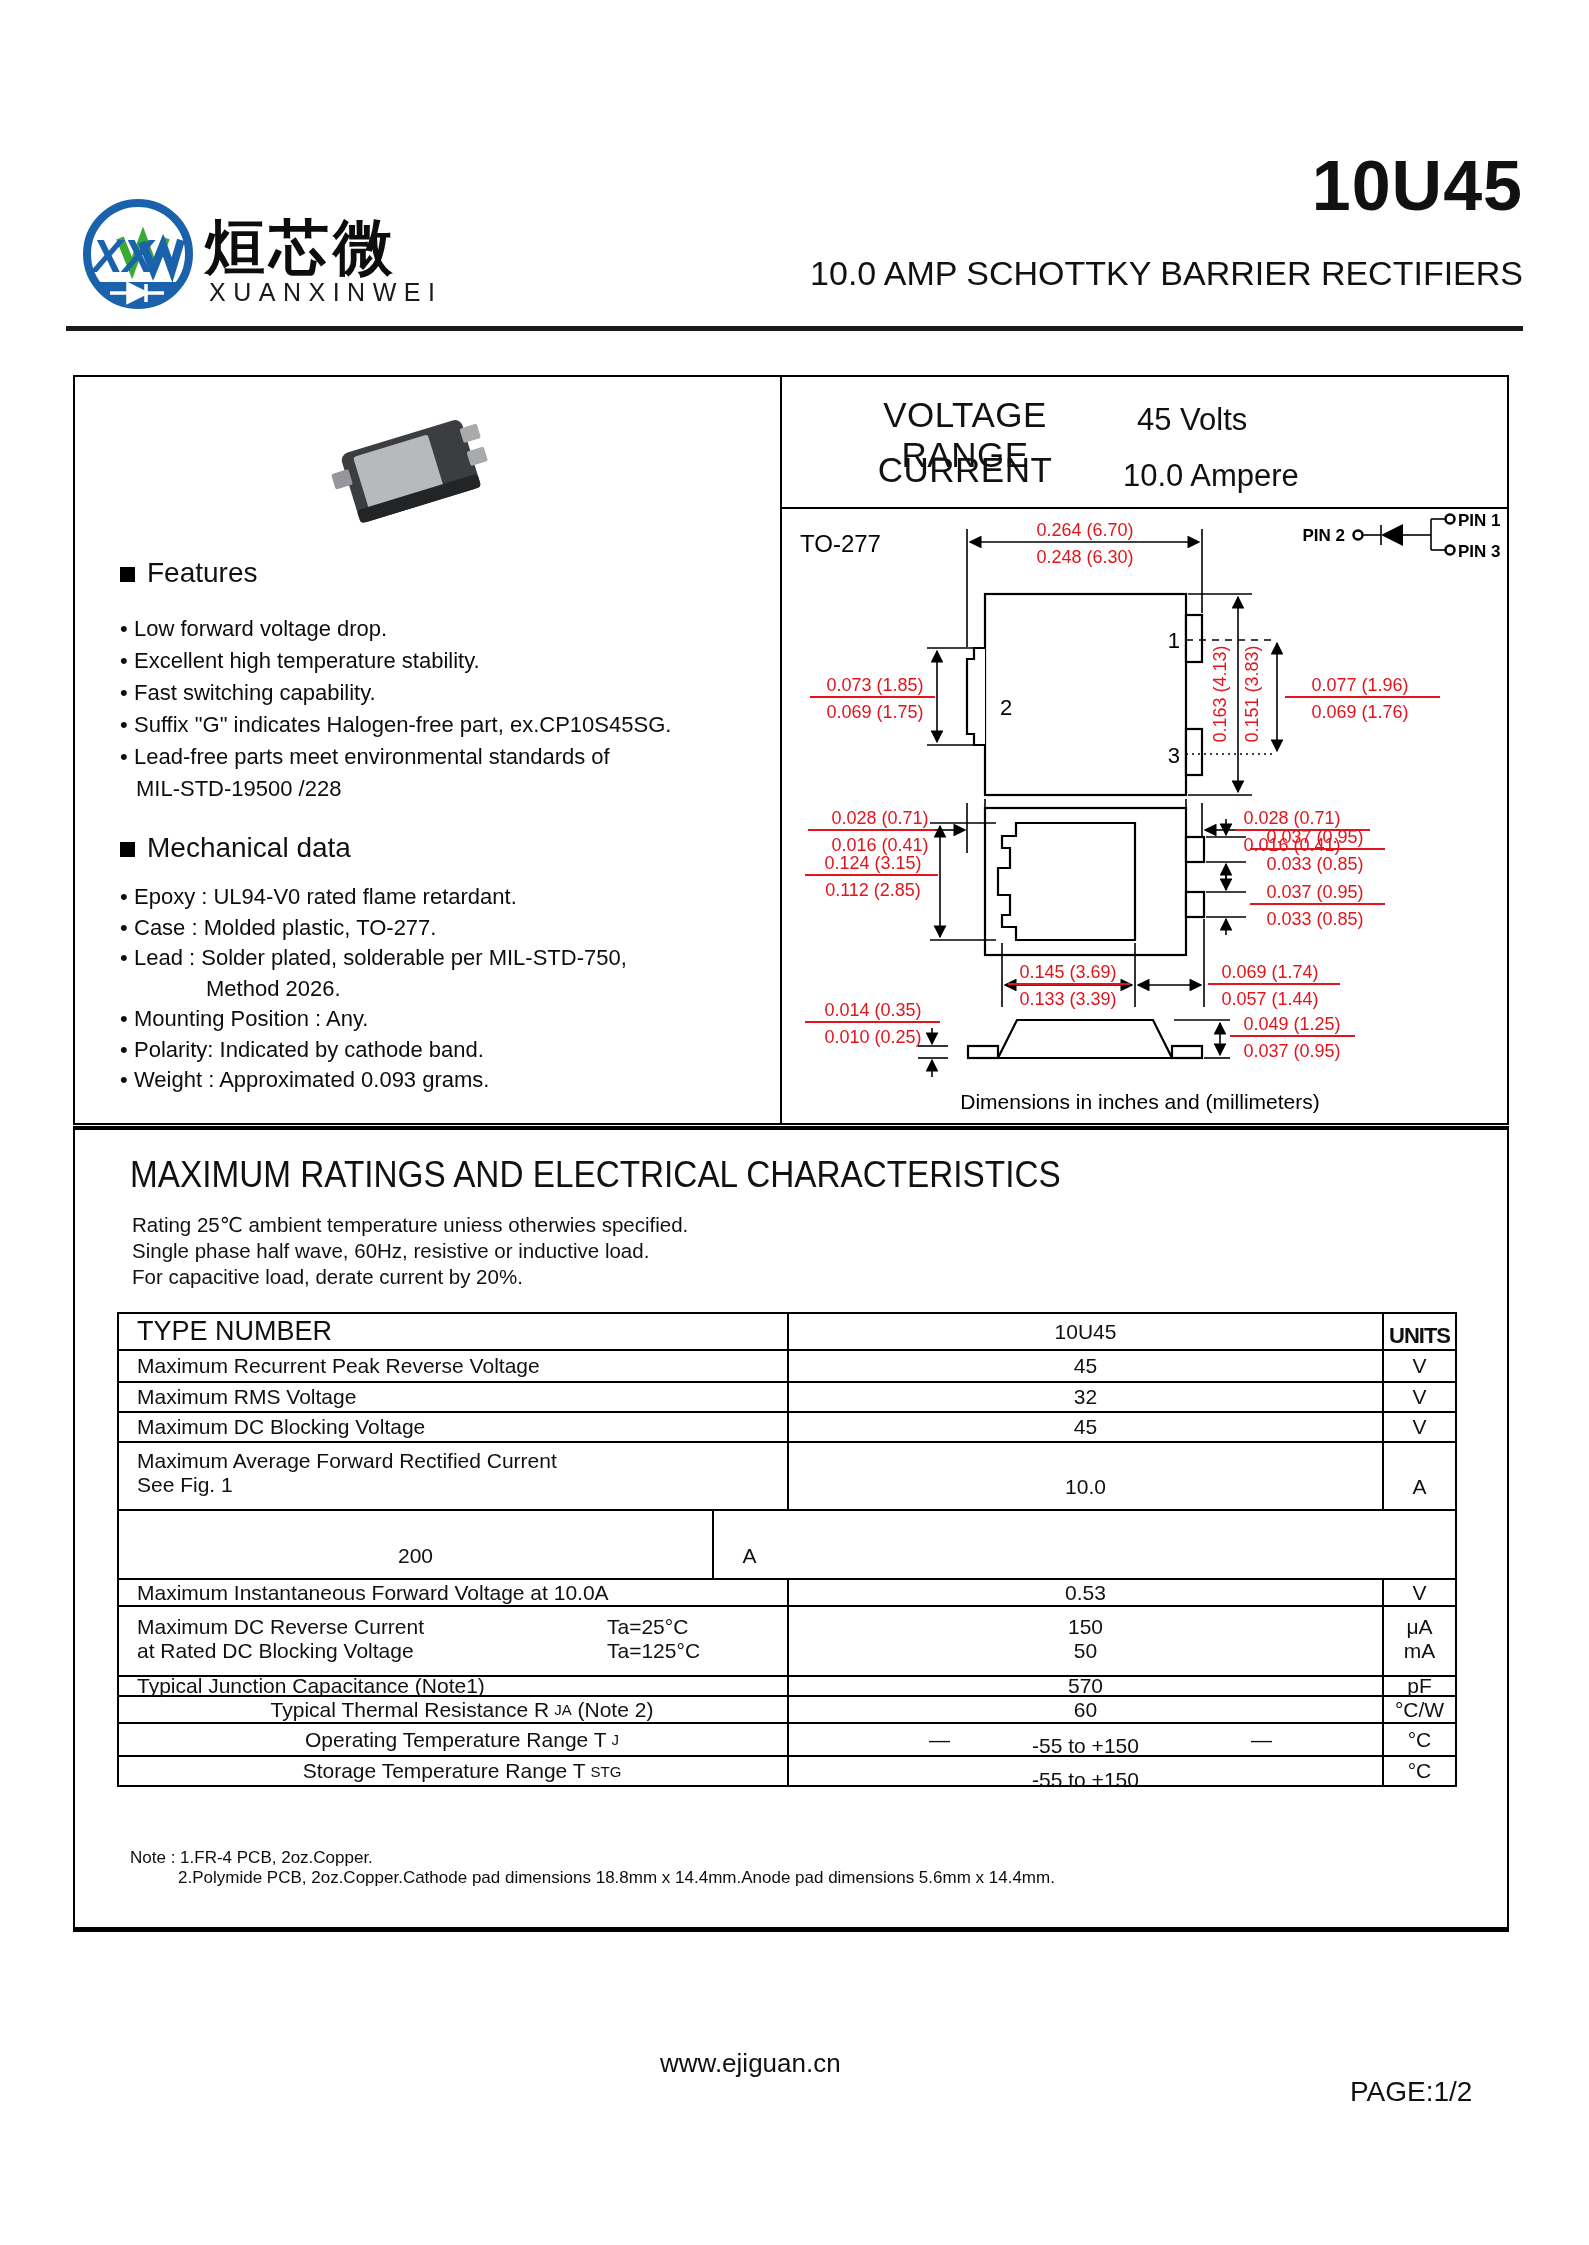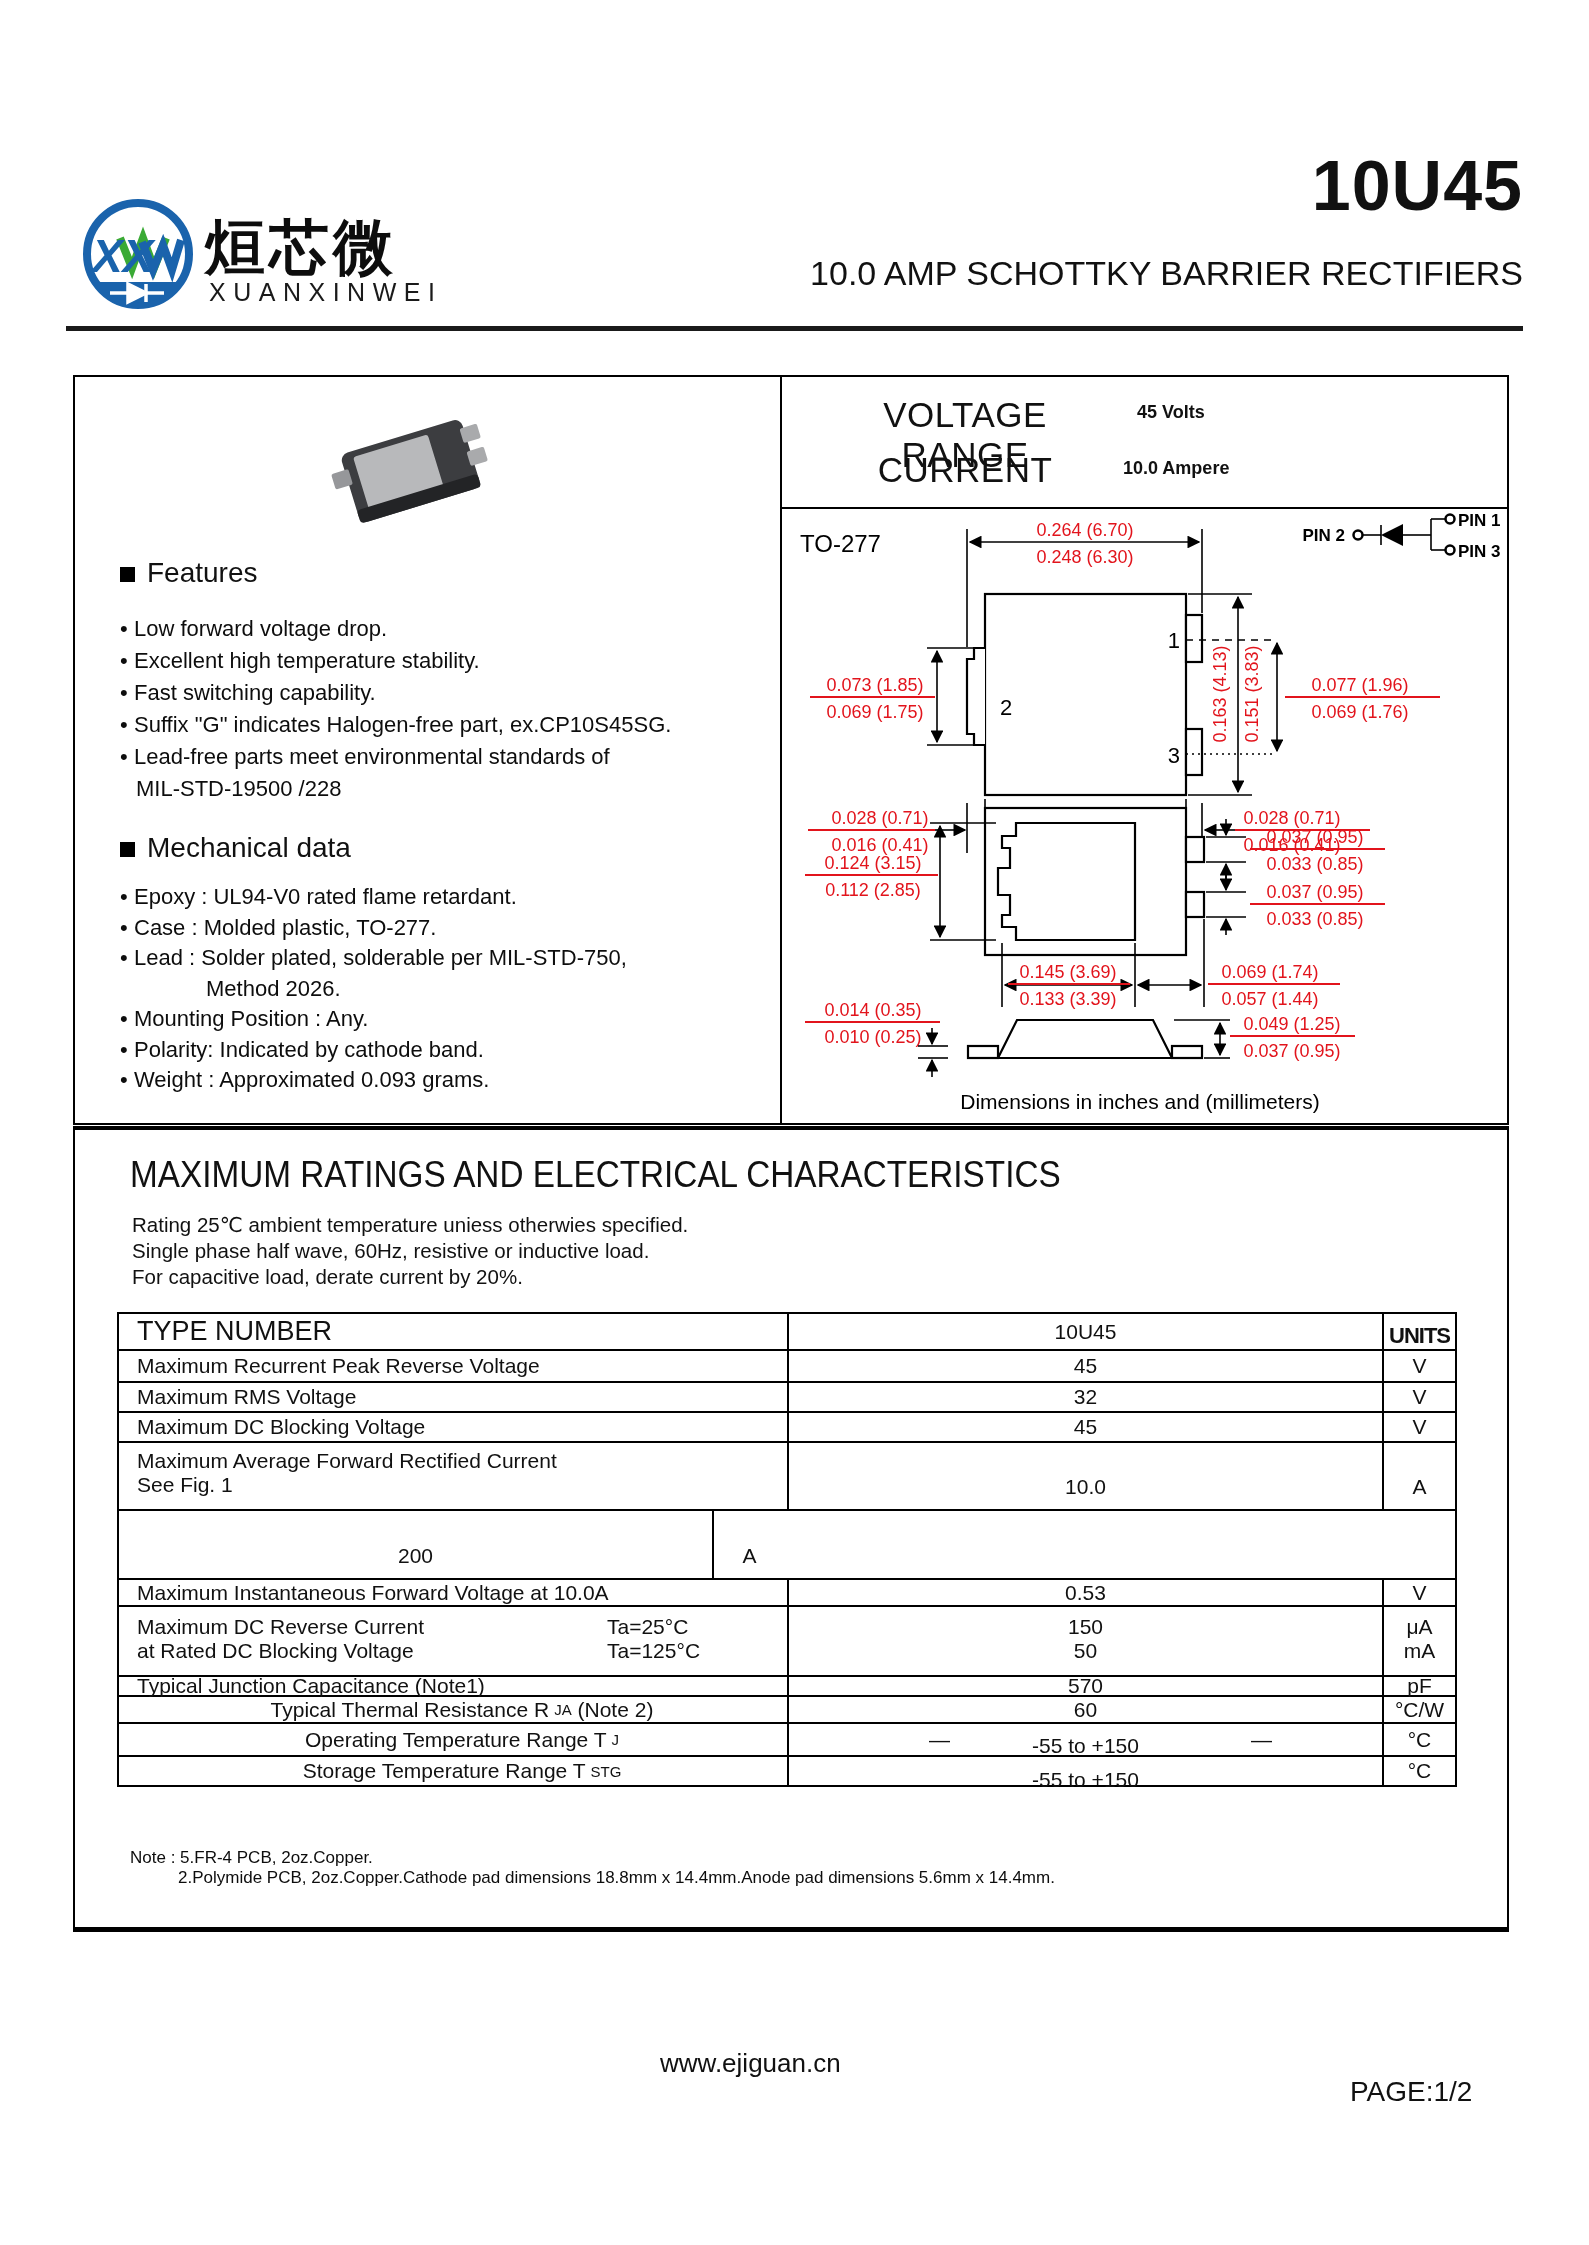--- a/index.html
+++ b/index.html
@@ -16,21 +16,21 @@
   .subtitle{font-size:34px;}
   .hrule{background:#1a1a1a;}
   
   .top-box{left:73px;top:375px;width:1432px;height:746px;border:2px solid #000;}
   .bottom-box{left:73px;top:1126px;width:1432px;height:797px;border:2px solid #000;
               border-top-width:4px;border-bottom-width:5px;}
   .vdiv{left:705px;top:0;width:2px;height:100%;background:#000;}
   .hsep{left:707px;top:130px;width:725px;height:2px;background:#000;}
   
   .sum-label{font-size:35px;letter-spacing:0.5px;}
-  .sum-value{font-size:18px;font-weight:bold;}
+  .sum-value{font-size:31px;}
   
   .sec-title{font-size:28px;}
   .sq{display:inline-block;width:15px;height:15px;background:#000;margin-right:12px;}
   .plist{font-size:22px;color:#0d0d0d;}
   .plist .li{white-space:nowrap;}
   .bullet{display:inline-block;width:14px;}
   
   .ratings-title{font-size:37px;transform:scaleX(0.9);transform-origin:left top;white-space:nowrap;letter-spacing:0px;}
   .conds{font-size:20.5px;line-height:26px;}
   
@@ -430,21 +430,21 @@
         <div class="cell c2">
             <span class="shift-d2">-55 to +150</span>
           </div>
         <div class="cell c3">
             <span>°C</span>
           </div>
       </div>
     </div>
 
     <div class="abs notes" style="left:55px;top:718px">
-      <div><span>Note :</span> <span>5.FR-4 PCB, 2oz.Copper.</span></div>
+      <div><span>Note :</span> <span>1.FR-4 PCB, 2oz.Copper.</span></div>
       <div style="padding-left:48px"><span>2.Polymide PCB, 2oz.Copper.Cathode pad dimensions 18.8mm x 14.4mm.Anode pad dimensions 5.6mm x 14.4mm.</span></div>
     </div>
   </div>
 
   <div class="abs foot" style="left:660px;top:2048px">www.ejiguan.cn</div>
   <div class="abs foot" style="left:1350px;top:2076px;font-size:28px">PAGE:1/2</div>
 
 </div>
 
 </body></html>

